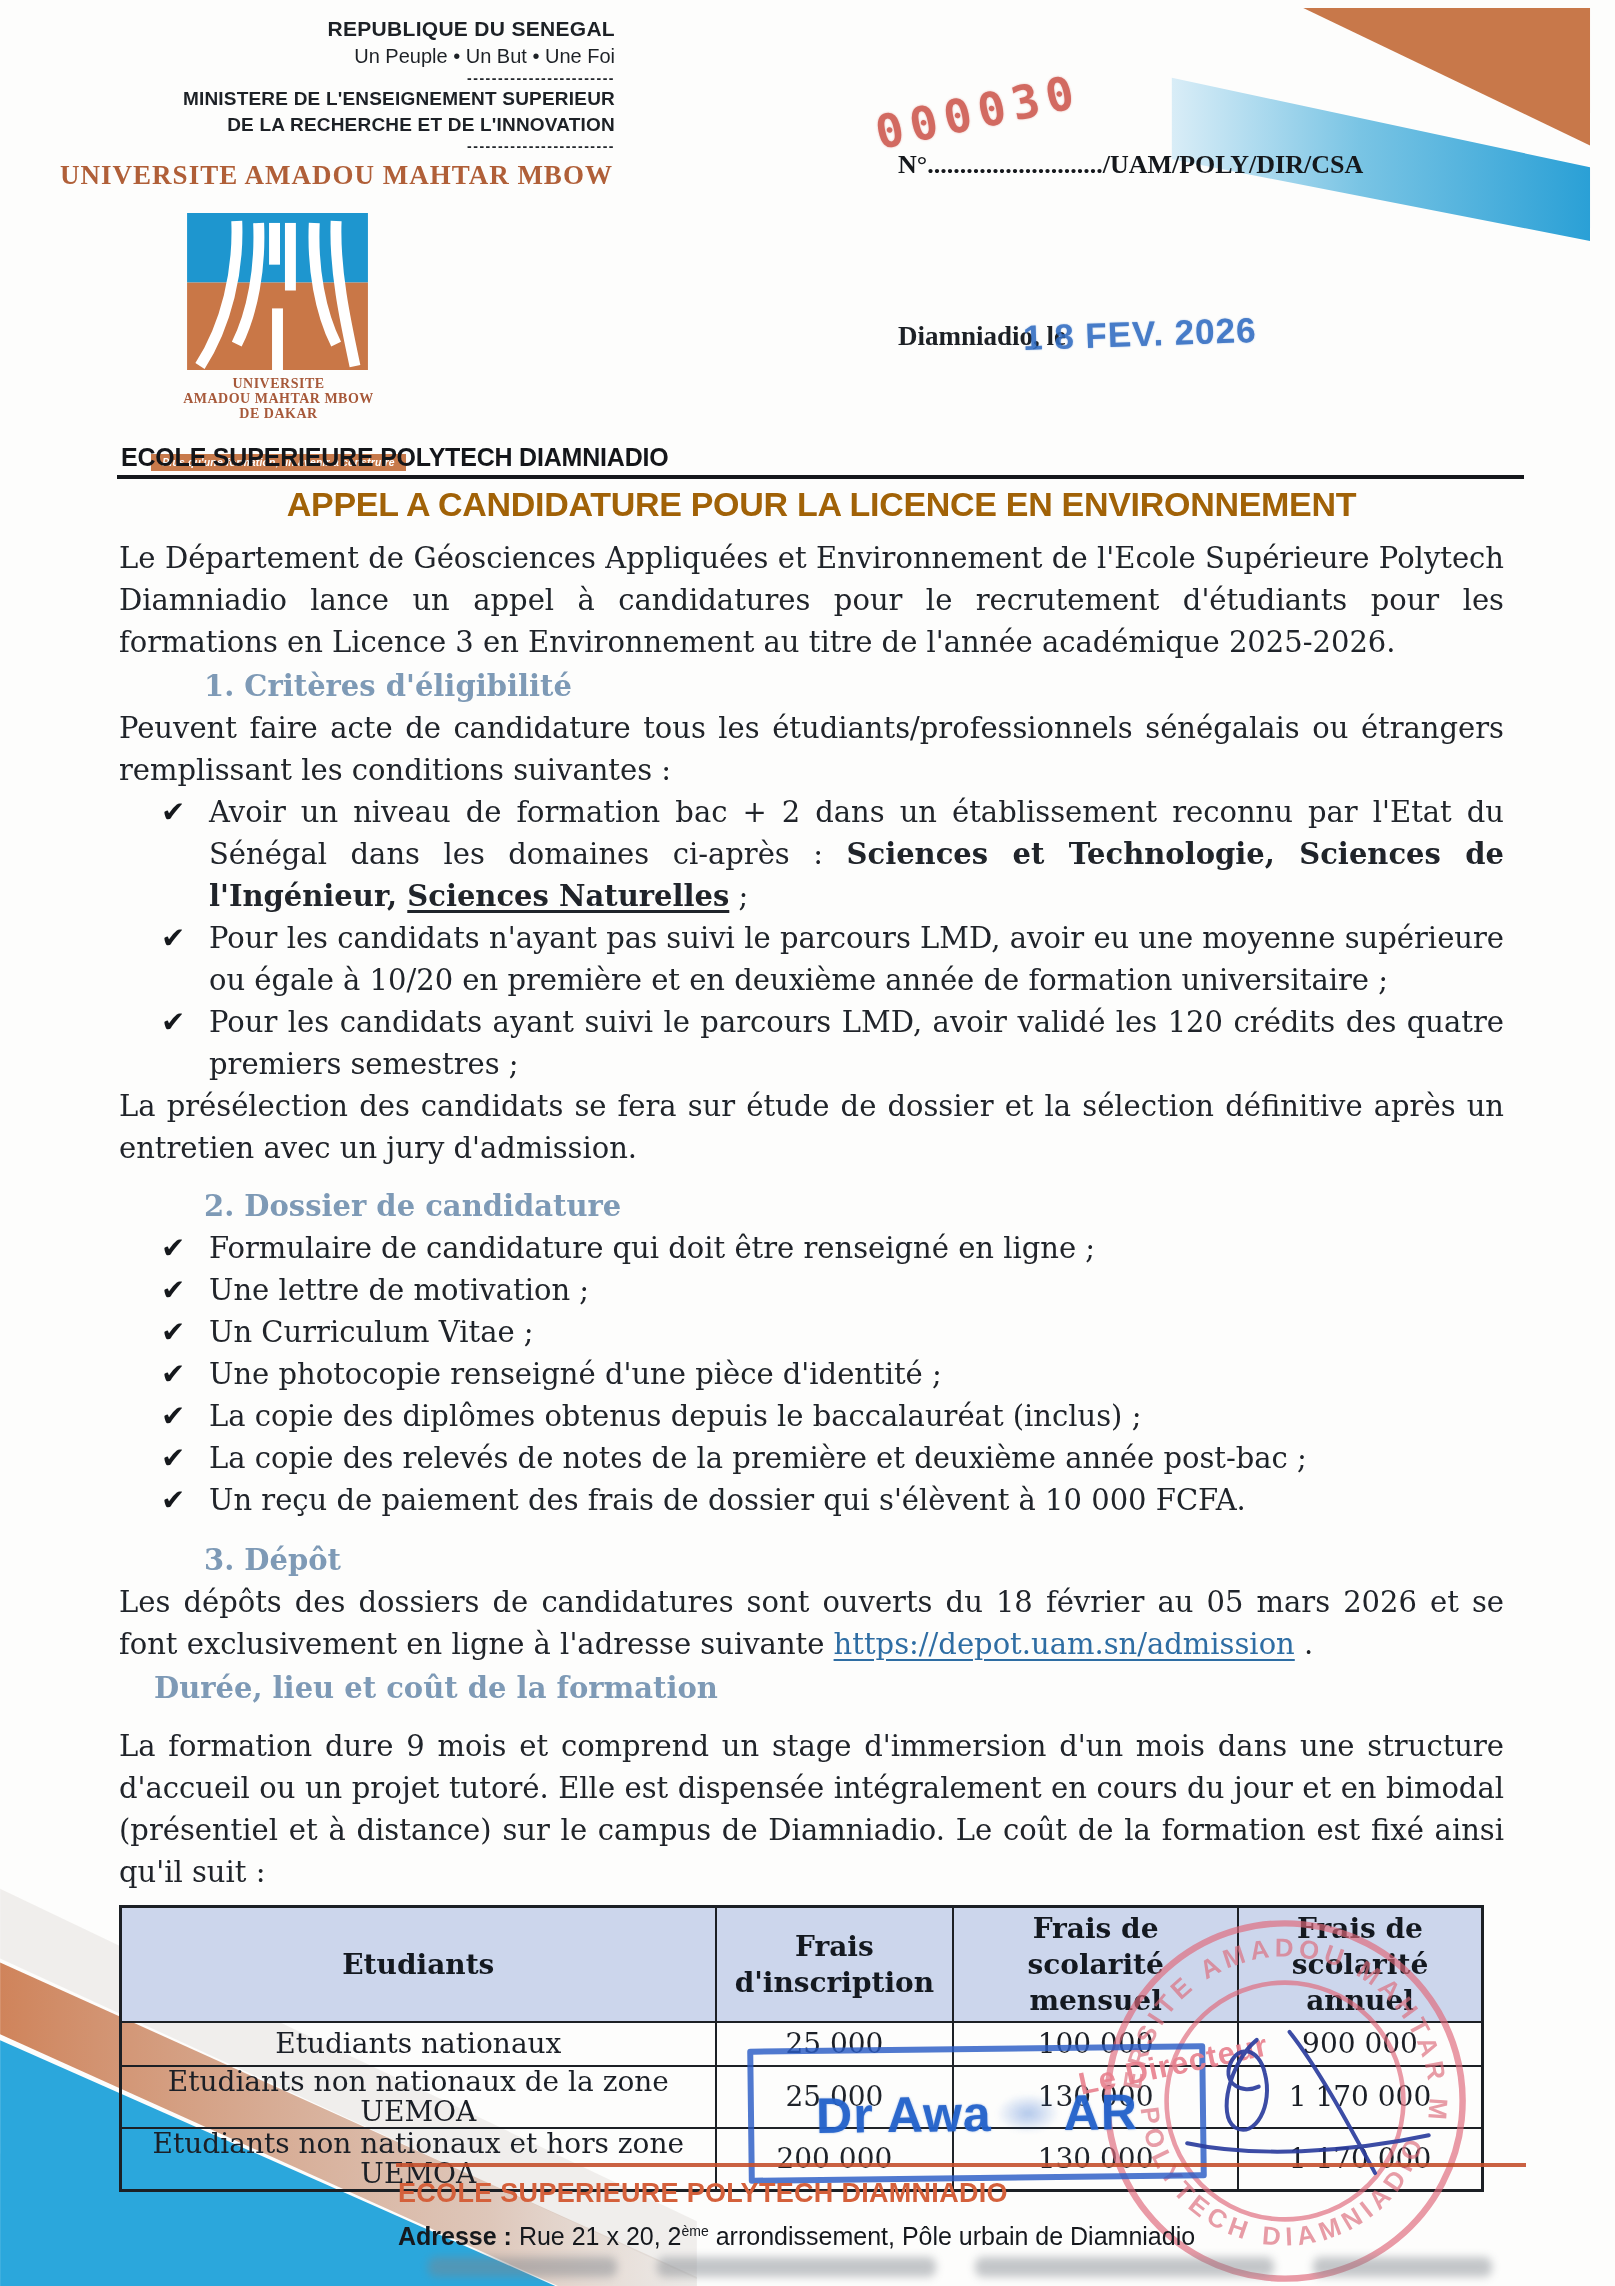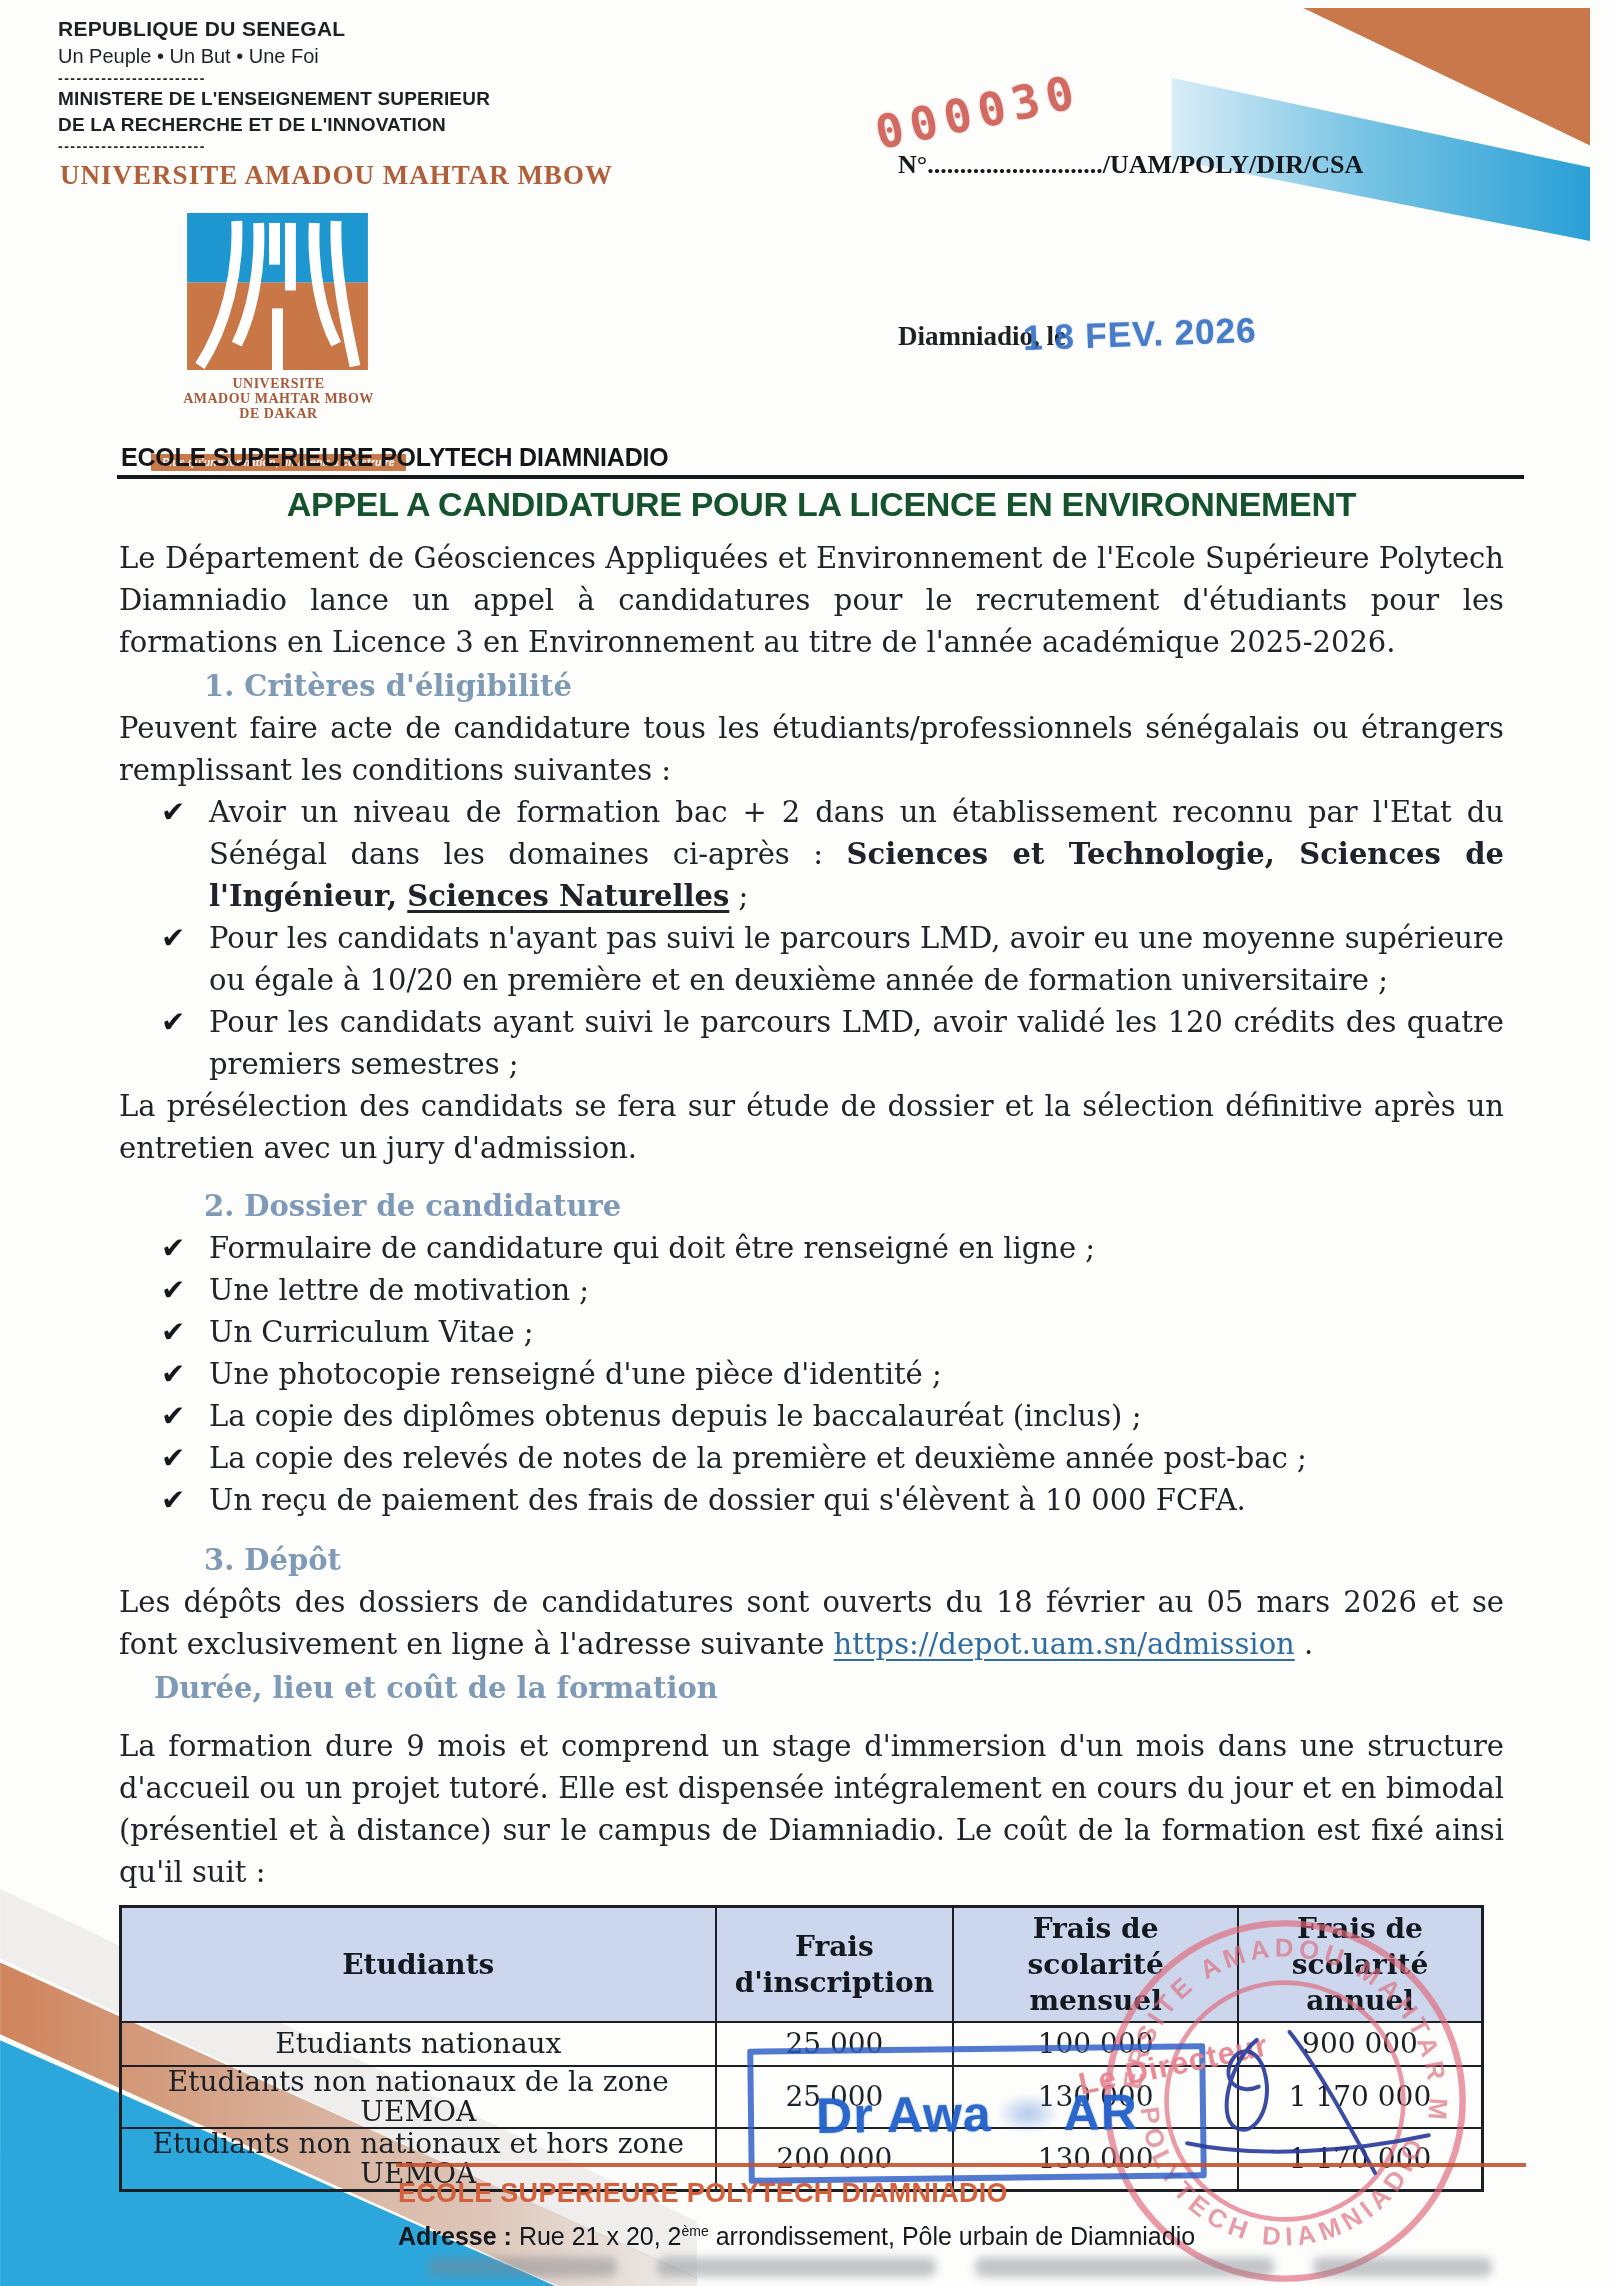--- a/index.html
+++ b/index.html
@@ -2,21 +2,21 @@
 <html><head>
 <meta charset="utf-8">
 <style>
   html,body{margin:0;padding:0;background:#9aa0a6;}
   .page{position:relative;width:1616px;height:2287px;background:#fdfdfc;margin:0 auto;
         overflow:hidden;font-family:"Liberation Sans",sans-serif;color:#1d2126;}
   .abs{position:absolute;}
   .decor{pointer-events:none;}
 
   
-  .gov{left:58px;top:16px;width:557px;text-align:left;}
+  .gov{left:58px;top:16px;width:557px;text-align:right;}
   .gov .republic{font:700 21px/26px "Liberation Sans",sans-serif;letter-spacing:0.3px;}
   .gov .motto{font:400 20px/28px "Liberation Sans",sans-serif;}
   .gov .dashes{font:700 14px/16px "Liberation Sans",sans-serif;letter-spacing:1.5px;color:#22262b;}
   .gov .ministry{font:700 19px/26px "Liberation Sans",sans-serif;letter-spacing:0.2px;}
   .uni-name{left:8px;top:159px;width:657px;text-align:center;
             font:700 27px/32px "Liberation Serif",serif;color:#b05f38;letter-spacing:1px;}
   .logo-box{left:187px;top:213px;width:181px;height:157px;}
   .logo-cap{left:149px;top:376px;width:259px;text-align:center;
             font:700 14px/15px "Liberation Serif",serif;color:#a7593a;letter-spacing:0.5px;}
   .logo-banner{left:151px;top:422px;width:255px;height:17px;background:#c87a4b;color:#fff;
@@ -28,21 +28,21 @@
   
   .ref-line{left:898px;top:149px;font:700 26px/32px "Liberation Serif",serif;color:#15181c;white-space:pre;}
   .num-stamp{left:874px;top:88px;font:700 46px/48px "DejaVu Sans Mono",monospace;color:#c94a40;
              letter-spacing:7px;transform:rotate(-12deg);opacity:.82;text-shadow:0 0 2px rgba(201,74,64,.55);}
   .place-line{left:898px;top:320px;font:700 27px/32px "Liberation Serif",serif;}
   .date-stamp{left:1023px;top:314px;font:700 35px/40px "Liberation Sans",sans-serif;color:#2f6bc1;
               letter-spacing:1px;transform:rotate(-2deg);opacity:.88;text-shadow:0 0 1.5px rgba(47,107,193,.6);}
 
   
   .doc-title{left:119px;top:484px;width:1405px;text-align:center;
-             font:700 34px/40px "Liberation Sans",sans-serif;color:#14532d;letter-spacing:-0.3px;}
+             font:700 34px/40px "Liberation Sans",sans-serif;color:#a16207;letter-spacing:-0.3px;}
 
   
   .body{left:119px;top:537px;width:1385px;font:400 29px/42px "DejaVu Serif",serif;
         color:#20242a;text-align:justify;}
   .body p{margin:0;}
   .h-num{margin:2px 0 0 85px;font:700 29px/42px "DejaVu Serif",serif;color:#7e9ab6;text-align:left;}
   .h-num.m2{margin-top:16px;}
   .h-num.m3{margin-top:18px;}
   ul.checks{list-style:none;margin:0;padding:0;}
   ul.checks li{position:relative;padding-left:90px;margin:0;}

